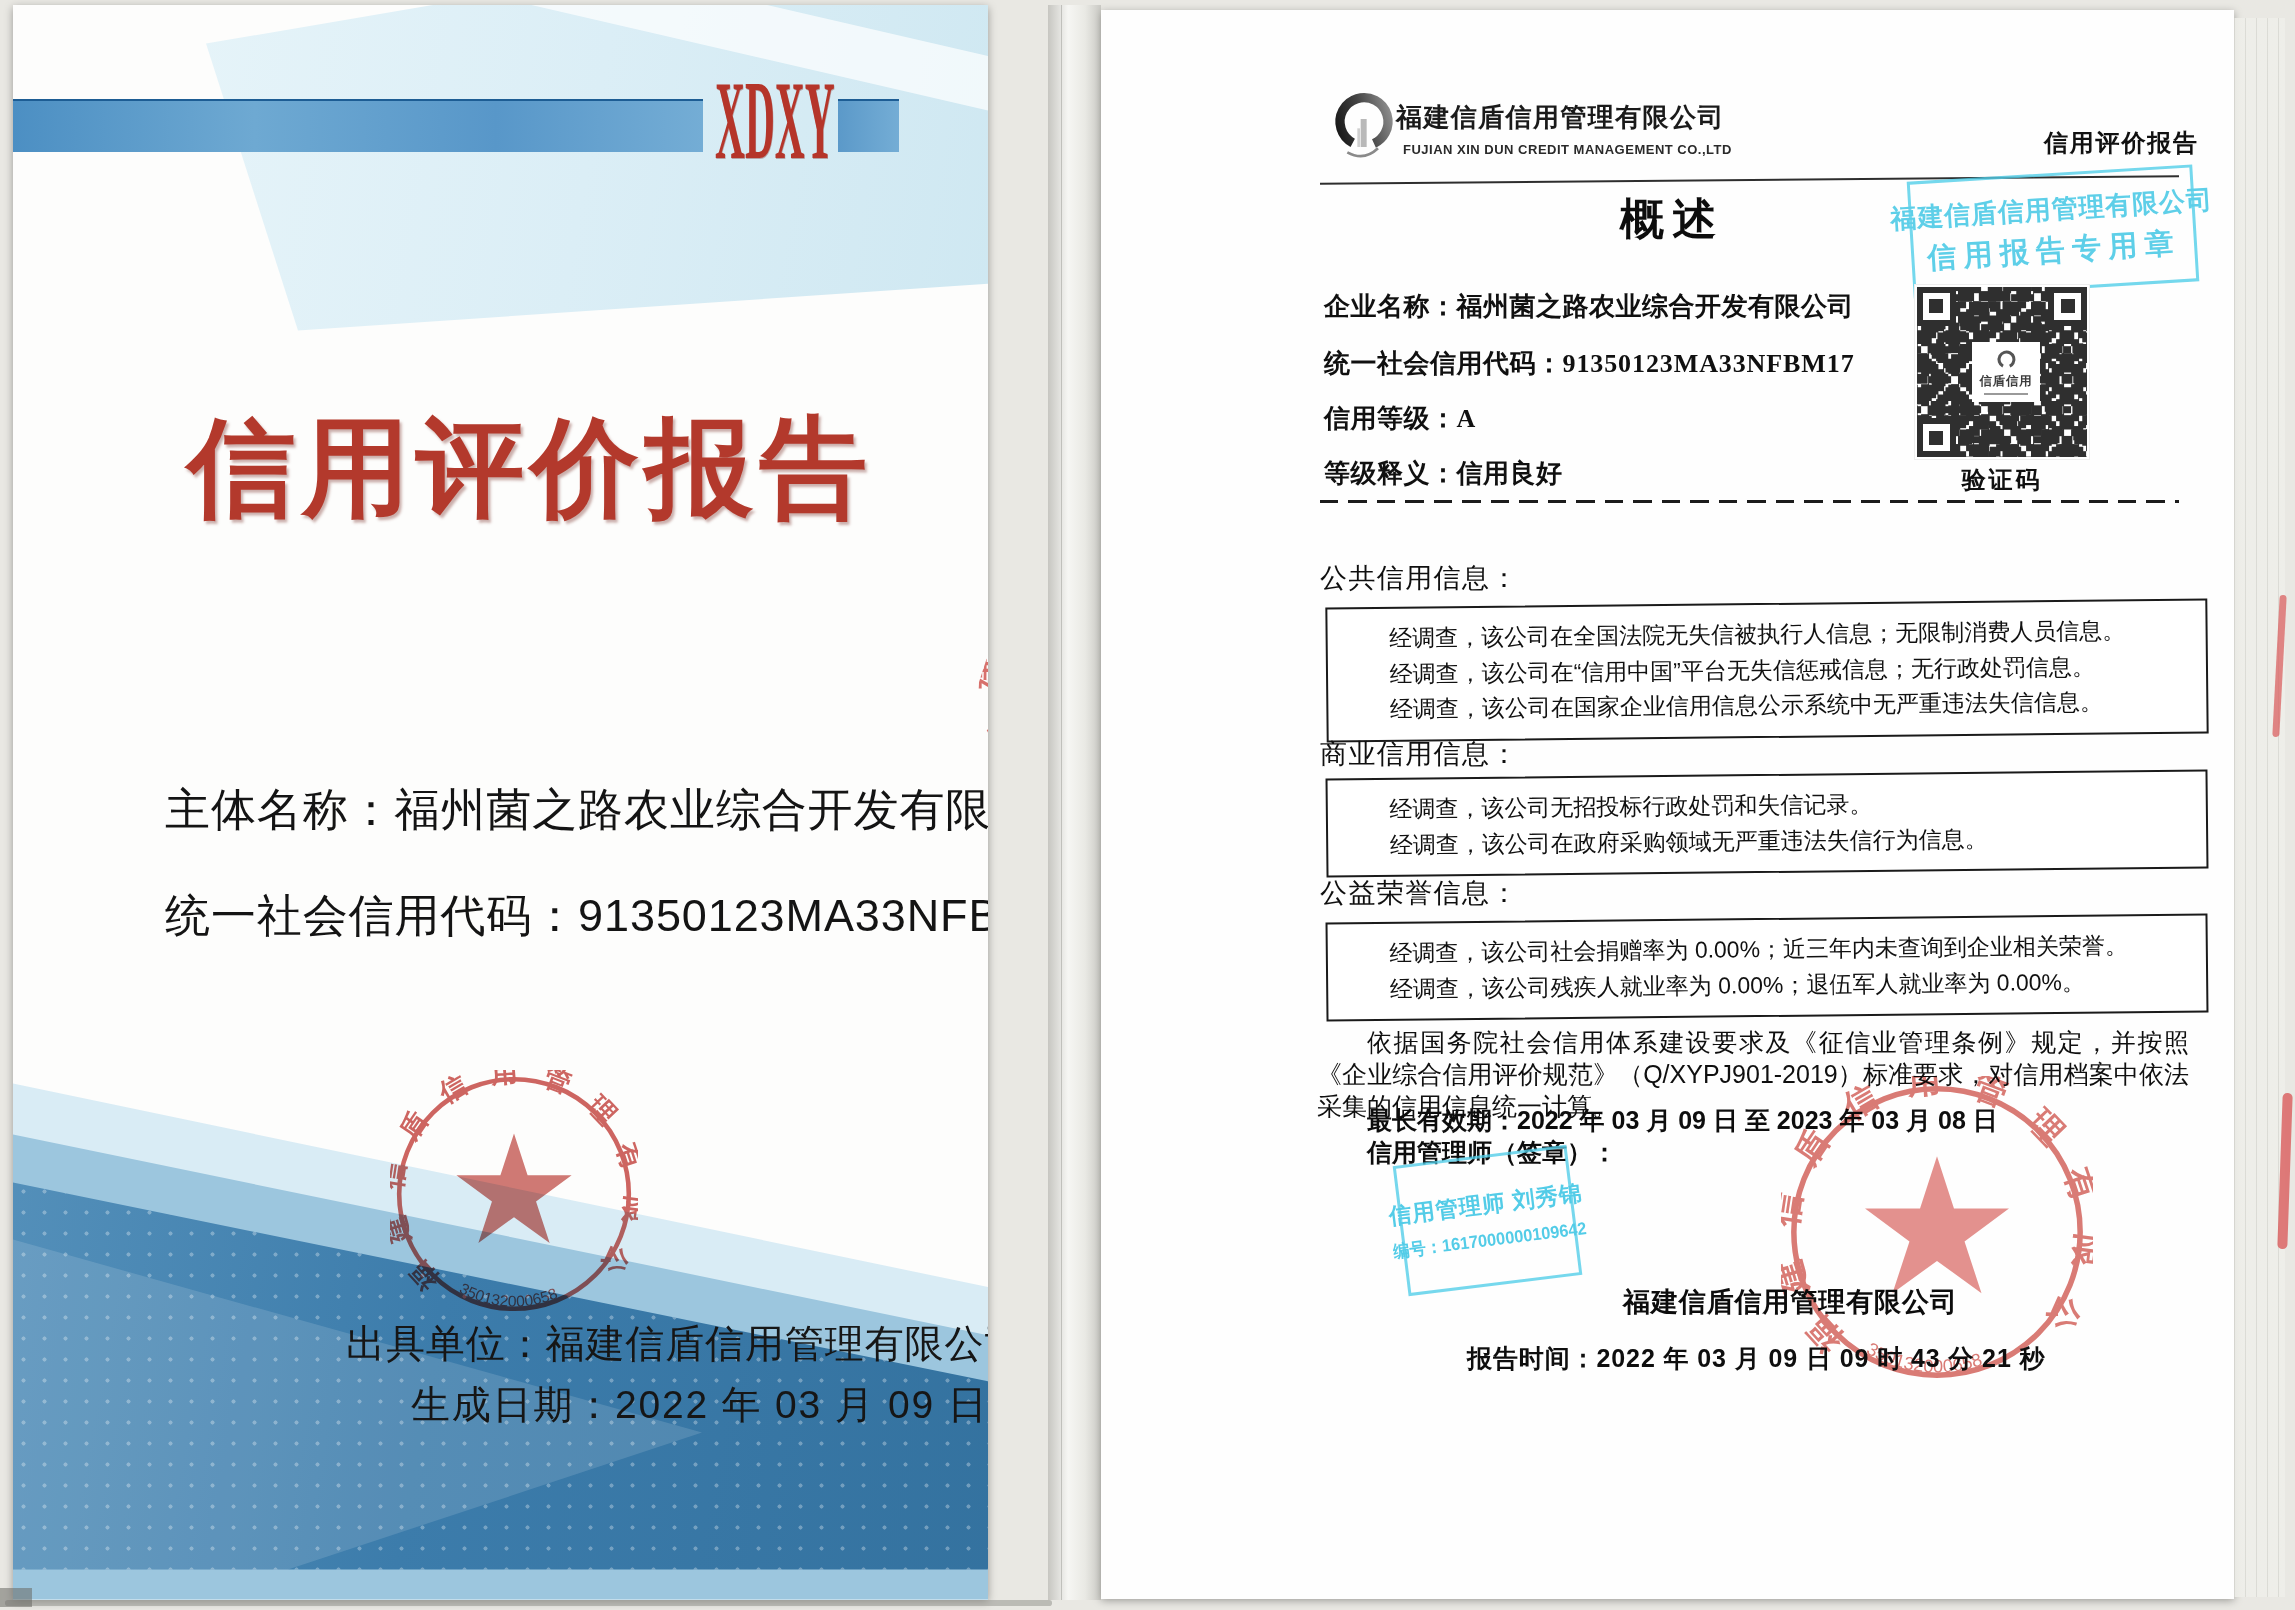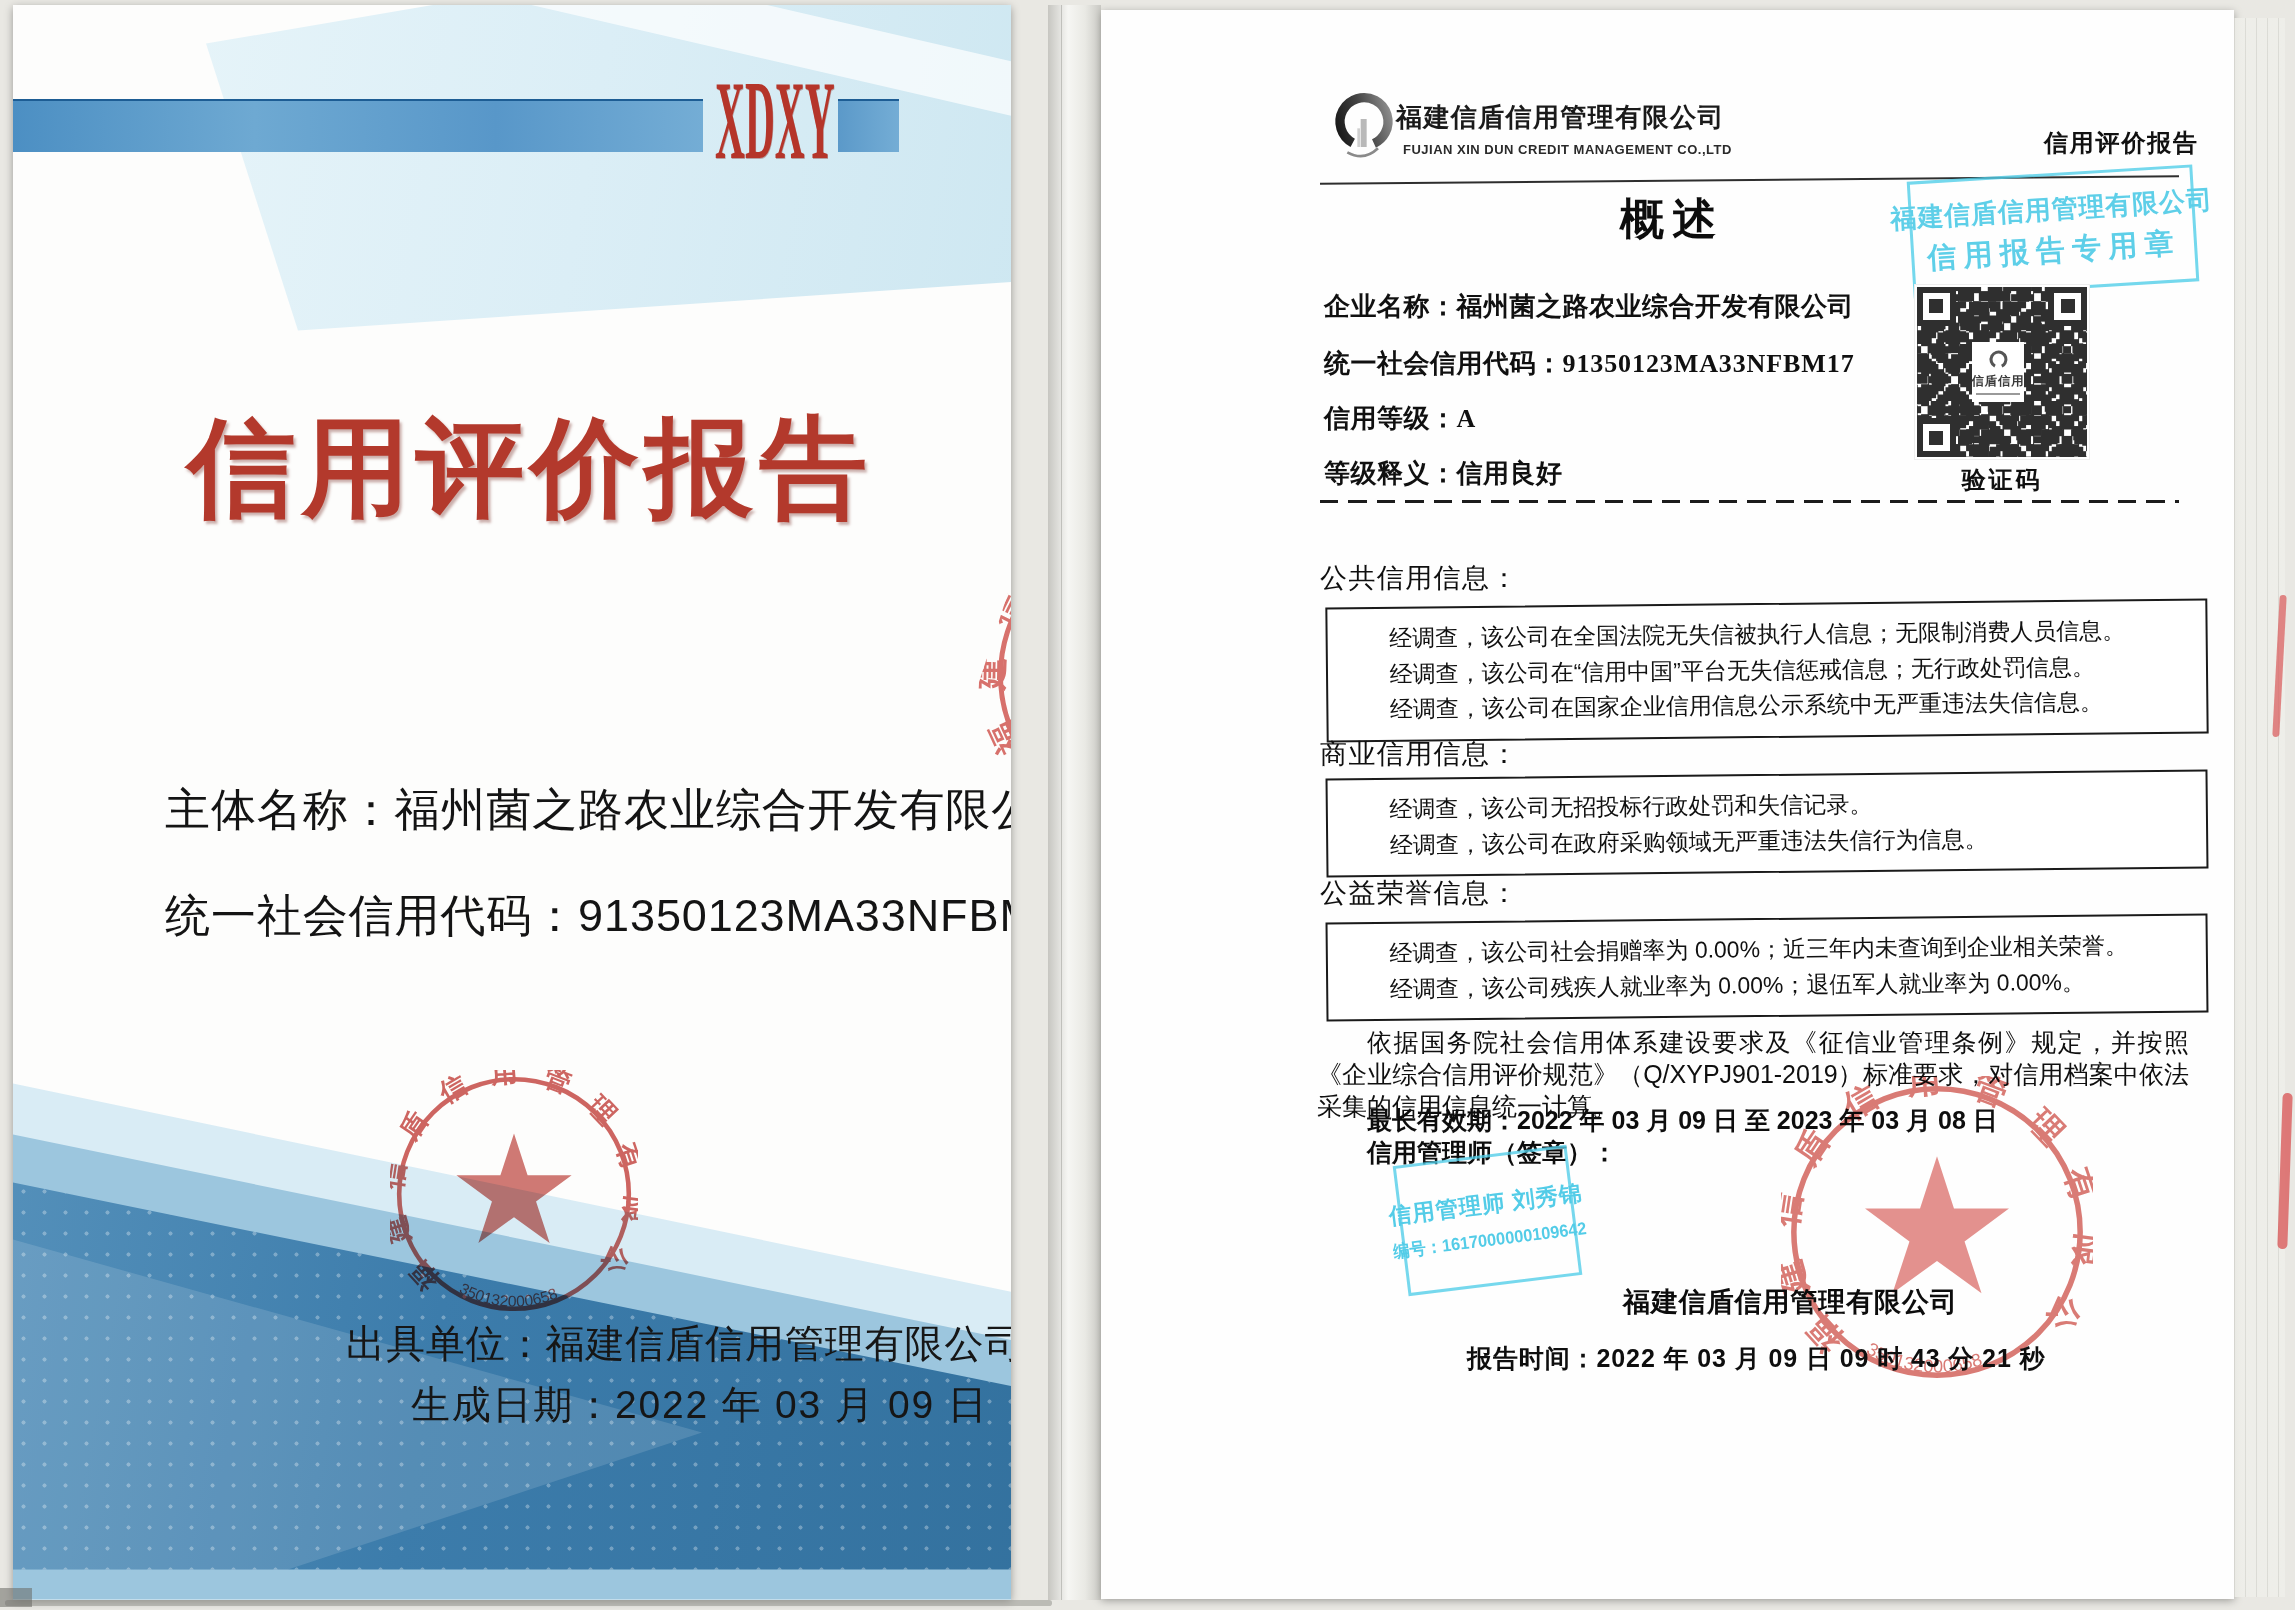--- a/index.html
+++ b/index.html
@@ -1,21 +1,21 @@
 <!DOCTYPE html>
 <html style="font-size:7.3px"><head>
 <meta charset="utf-8">
 <style>
   html,body{margin:0;padding:0;background:#e9e8e3;}
   #stage{position:relative;width:2333px;height:1611px;background:#e9e8e3;overflow:hidden;
          font-family:"Liberation Sans","DejaVu Sans",sans-serif;}
   .abs{position:absolute;}
   .page{position:absolute;background:#fdfdfc;overflow:hidden;box-shadow:0 1.8px 8.3px rgba(0,0,0,.35);}
   
-  #coverPage{left:13px;top:4.6px;width:975px;height:1595px;padding-left:23px;}
+  #coverPage{left:13px;top:4.6px;width:975px;height:1595px;}
   .pale-corner{left:0;top:0;width:1035px;height:335px;
     background:linear-gradient(100deg,#eaf6fa 0%,#dbeef6 55%,#cde7f1 100%);
     clip-path:polygon(193px 39px,422px 0,1035px 0,1035px 275px,285px 326px);}
   .pale-streak{left:450px;top:18.4px;width:758px;height:53px;background:rgba(255,255,255,.7);
     transform:rotate(13deg);border-radius:41px;}
   .band{left:0;top:94px;width:690px;height:51px;border-top:2.3px solid #1d5d94;
     background:linear-gradient(90deg,#4c8fc3,#6ea9d2 35%,#5897c9 70%,#74add5);}
   .band2{left:825px;top:94px;width:61px;height:51px;border-top:2.3px solid #1d5d94;
     background:linear-gradient(90deg,#5b99c9,#74add5);}
   .brand{left:702px;top:59px;font-family:"Liberation Serif","DejaVu Serif",serif;font-weight:700;
@@ -56,21 +56,21 @@
   .info-row .val{font-family:"Liberation Serif","DejaVu Serif",serif;font-weight:600;letter-spacing:0.9px;}
   .qr{left:814px;top:275px;width:174px;height:174px;background:#fff;outline:0.9px solid #eee;}
   .qr-noise{position:absolute;inset:1.8px;
     background:
      repeating-conic-gradient(#2f2f2f 0% 25%,transparent 0% 50%) 0px 0px/28.5px 28.5px,
      repeating-conic-gradient(#2f2f2f 0% 25%,transparent 0% 50%) 10.6px 4.1px/20.7px 20.7px,
      repeating-conic-gradient(#2f2f2f 0% 25%,transparent 0% 50%) 4.1px 14.2px/15px 15px;}
   .finder{position:absolute;width:39px;height:39px;background:#2f2f2f;}
   .finder::before{content:'';position:absolute;inset:6px;background:#fff;}
   .finder::after{content:'';position:absolute;inset:12.4px;background:#2f2f2f;}
-  .qr-logo{position:absolute;left:57px;top:57px;width:52px;height:60px;background:#fff;
+  .qr-logo{position:absolute;left:57px;top:57px;width:68px;height:60px;background:#fff;
     display:flex;flex-direction:column;align-items:center;justify-content:center;gap:3px;}
   .qr-logo .txt{font-size:12.4px;font-weight:700;color:#3a3a3a;letter-spacing:0.9px;white-space:nowrap;}
   .qr-logo .sub{width:44px;height:2.3px;background:#9a9a9a;}
   .qr-cap{left:814px;top:454px;width:174px;text-align:center;font-size:24px;font-weight:600;
     letter-spacing:2.8px;color:#101010;}
   .dash{left:219px;top:490px;width:859px;height:2.8px;
     background:repeating-linear-gradient(90deg,#1c1c1c 0 18.4px,transparent 18.4px 28.5px);}
   .sec-h{left:219px;font-size:27px;font-weight:400;color:#0f0f0f;letter-spacing:1.4px;white-space:nowrap;}
   .sec-box{left:225px;width:847px;border:2.3px solid #1a1a1a;background:#fff;
     padding:12px 15.6px;transform:rotate(-0.6deg);}

